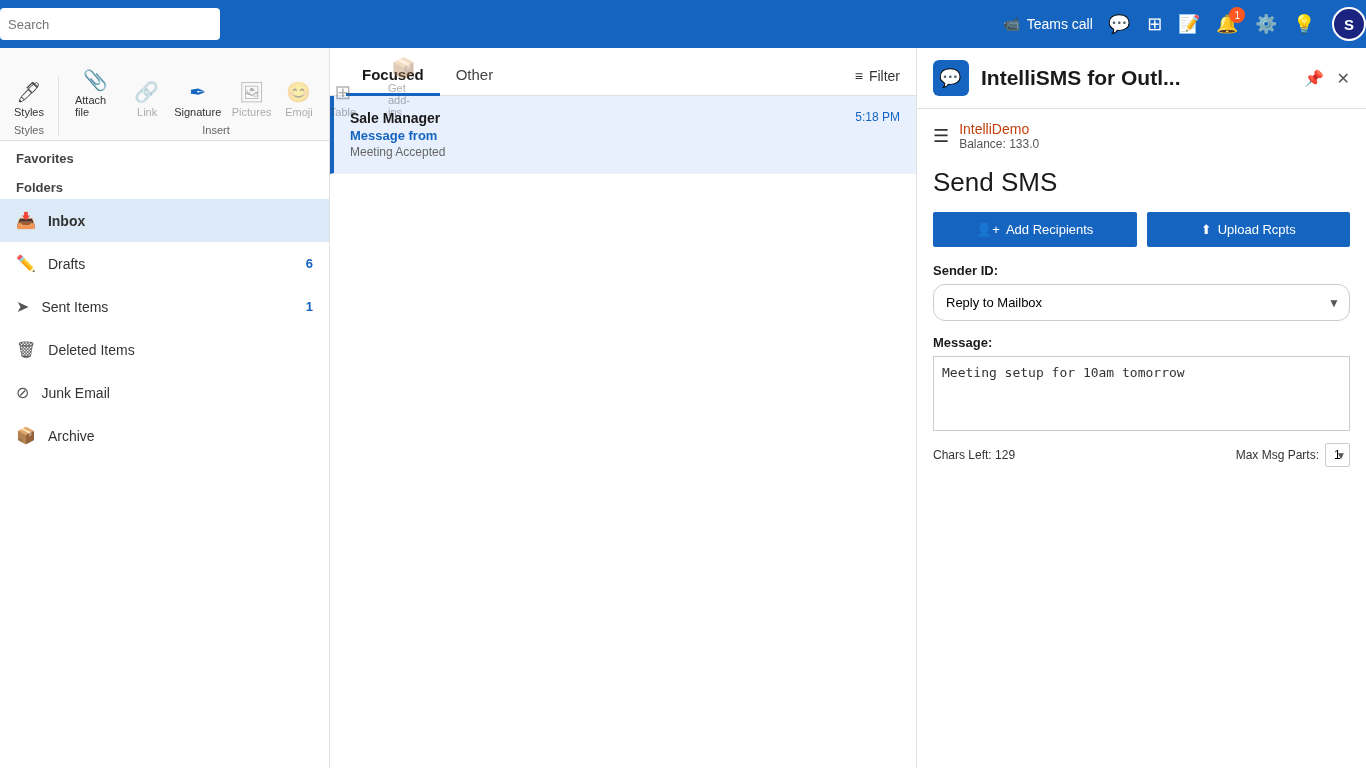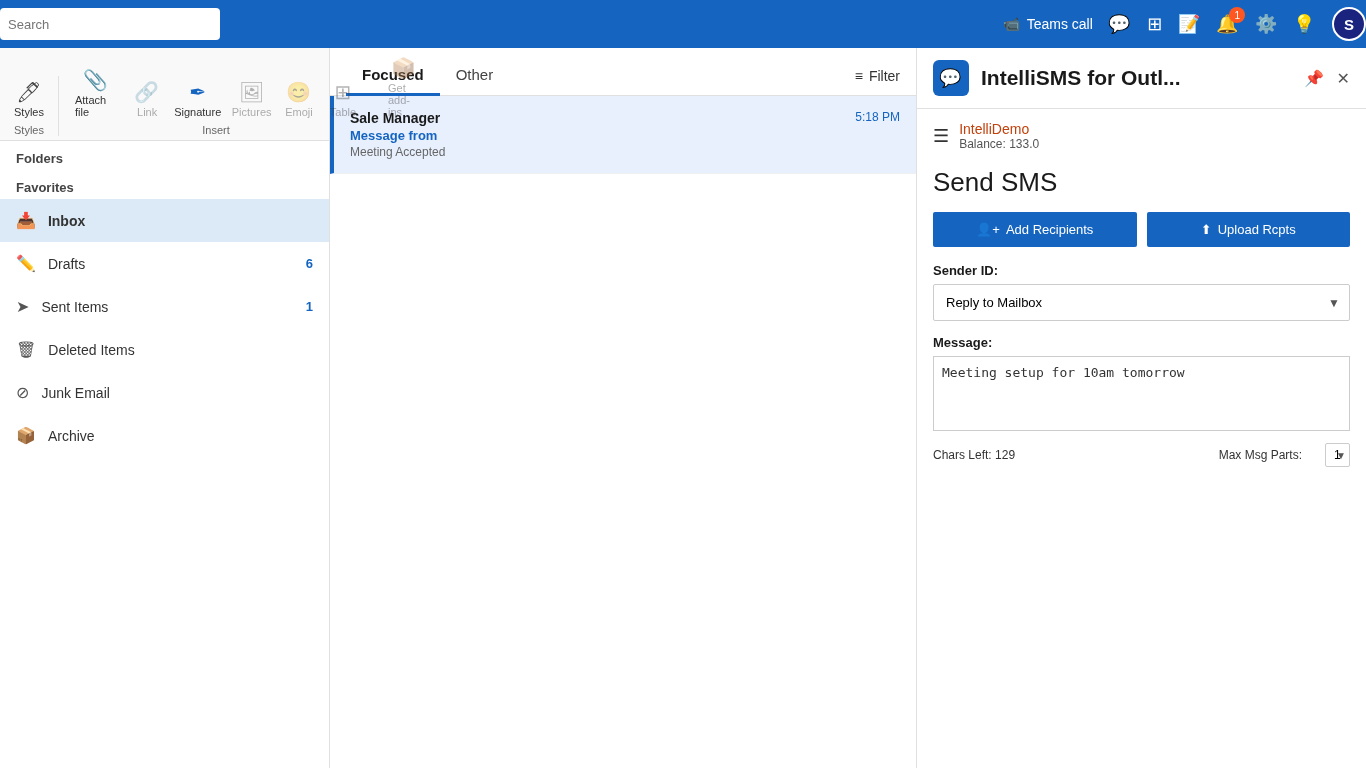--- a/index.html
+++ b/index.html
@@ -366,21 +366,21 @@
     .field-row {
       margin-bottom: 14px;
     }
     .select-wrapper {
       position: relative;
       width: 100%;
     }
     .sender-select {
       width: 100%;
       border: 1px solid #ccc;
-      border-radius: 2px;
+      border-radius: 12px;
       padding: 10px 12px;
       font-size: 13px;
       appearance: none;
       background: white;
       cursor: pointer;
     }
     .select-arrow {
       position: absolute;
       right: 10px;
       top: 50%;
@@ -412,21 +412,21 @@
       border-radius: 2px;
       padding: 4px 8px;
       font-size: 12px;
       appearance: none;
       background: white;
       cursor: pointer;
     }
     .max-parts-wrapper {
       display: flex;
       align-items: center;
-      gap: 23px;
+      gap: 6px;
     }
     .max-parts-select-wrapper {
       position: relative;
       display: inline-flex;
       align-items: center;
     }
     .max-parts-arrow {
       position: absolute;
       right: 4px;
       font-size: 10px;
@@ -514,22 +514,22 @@
           <div class="ribbon-btn">
             <span class="icon blue-icon">📄</span>
             <span>My Templates</span>
           </div>
           <div class="ribbon-expand">▼</div>
         </div>
         <div class="ribbon-group-label">Add-ins</div>
       </div>
     </div>
 
+    <div class="sidebar-section-title">Favorites</div>
     <div class="sidebar-section-title">Folders</div>
-    <div class="sidebar-section-title">Favorites</div>
 
     <div class="sidebar-item active">
       <span class="sidebar-icon">📥</span>
       <span class="item-label">Inbox</span>
     </div>
     <div class="sidebar-item">
       <span class="sidebar-icon">✏️</span>
       <span class="item-label">Drafts</span>
       <span class="item-count">6</span>
     </div>

